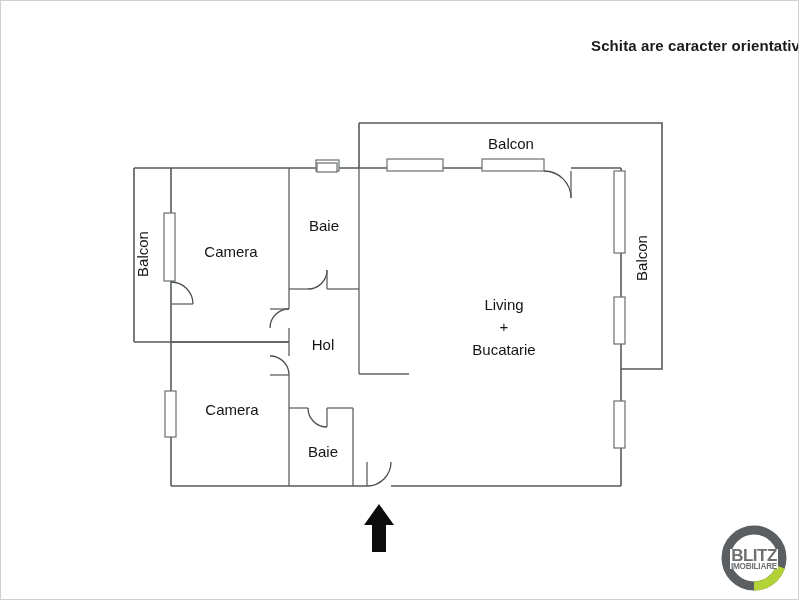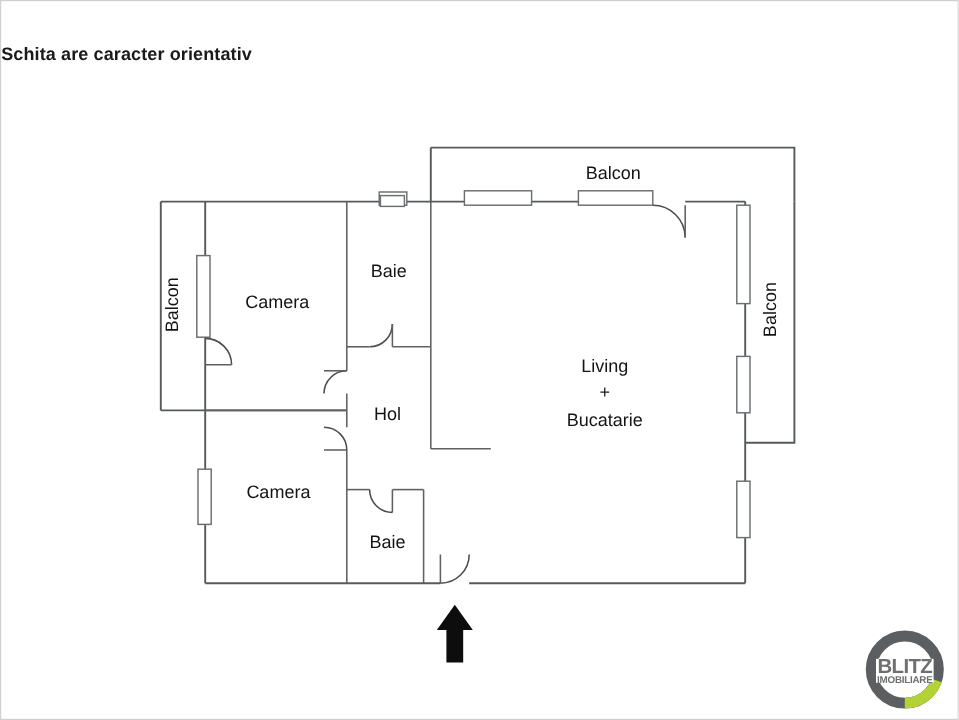--- a/index.html
+++ b/index.html
@@ -15,21 +15,21 @@
     border: 1px solid #d0d0d0;
     box-sizing: border-box;
     overflow: hidden;
     font-family: "Liberation Sans", sans-serif;
   }
   #plan-title {
     position: absolute;
     top: 36px;
     left: 0;
     width: 799px;
-    text-align: left;
+    text-align: right;
     font-size: 15px;
     font-weight: 700;
     color: #1a1a1a;
     letter-spacing: 0.1px;
   }
   #floorplan-svg {
     position: absolute;
     top: 0;
     left: 0;
   }

